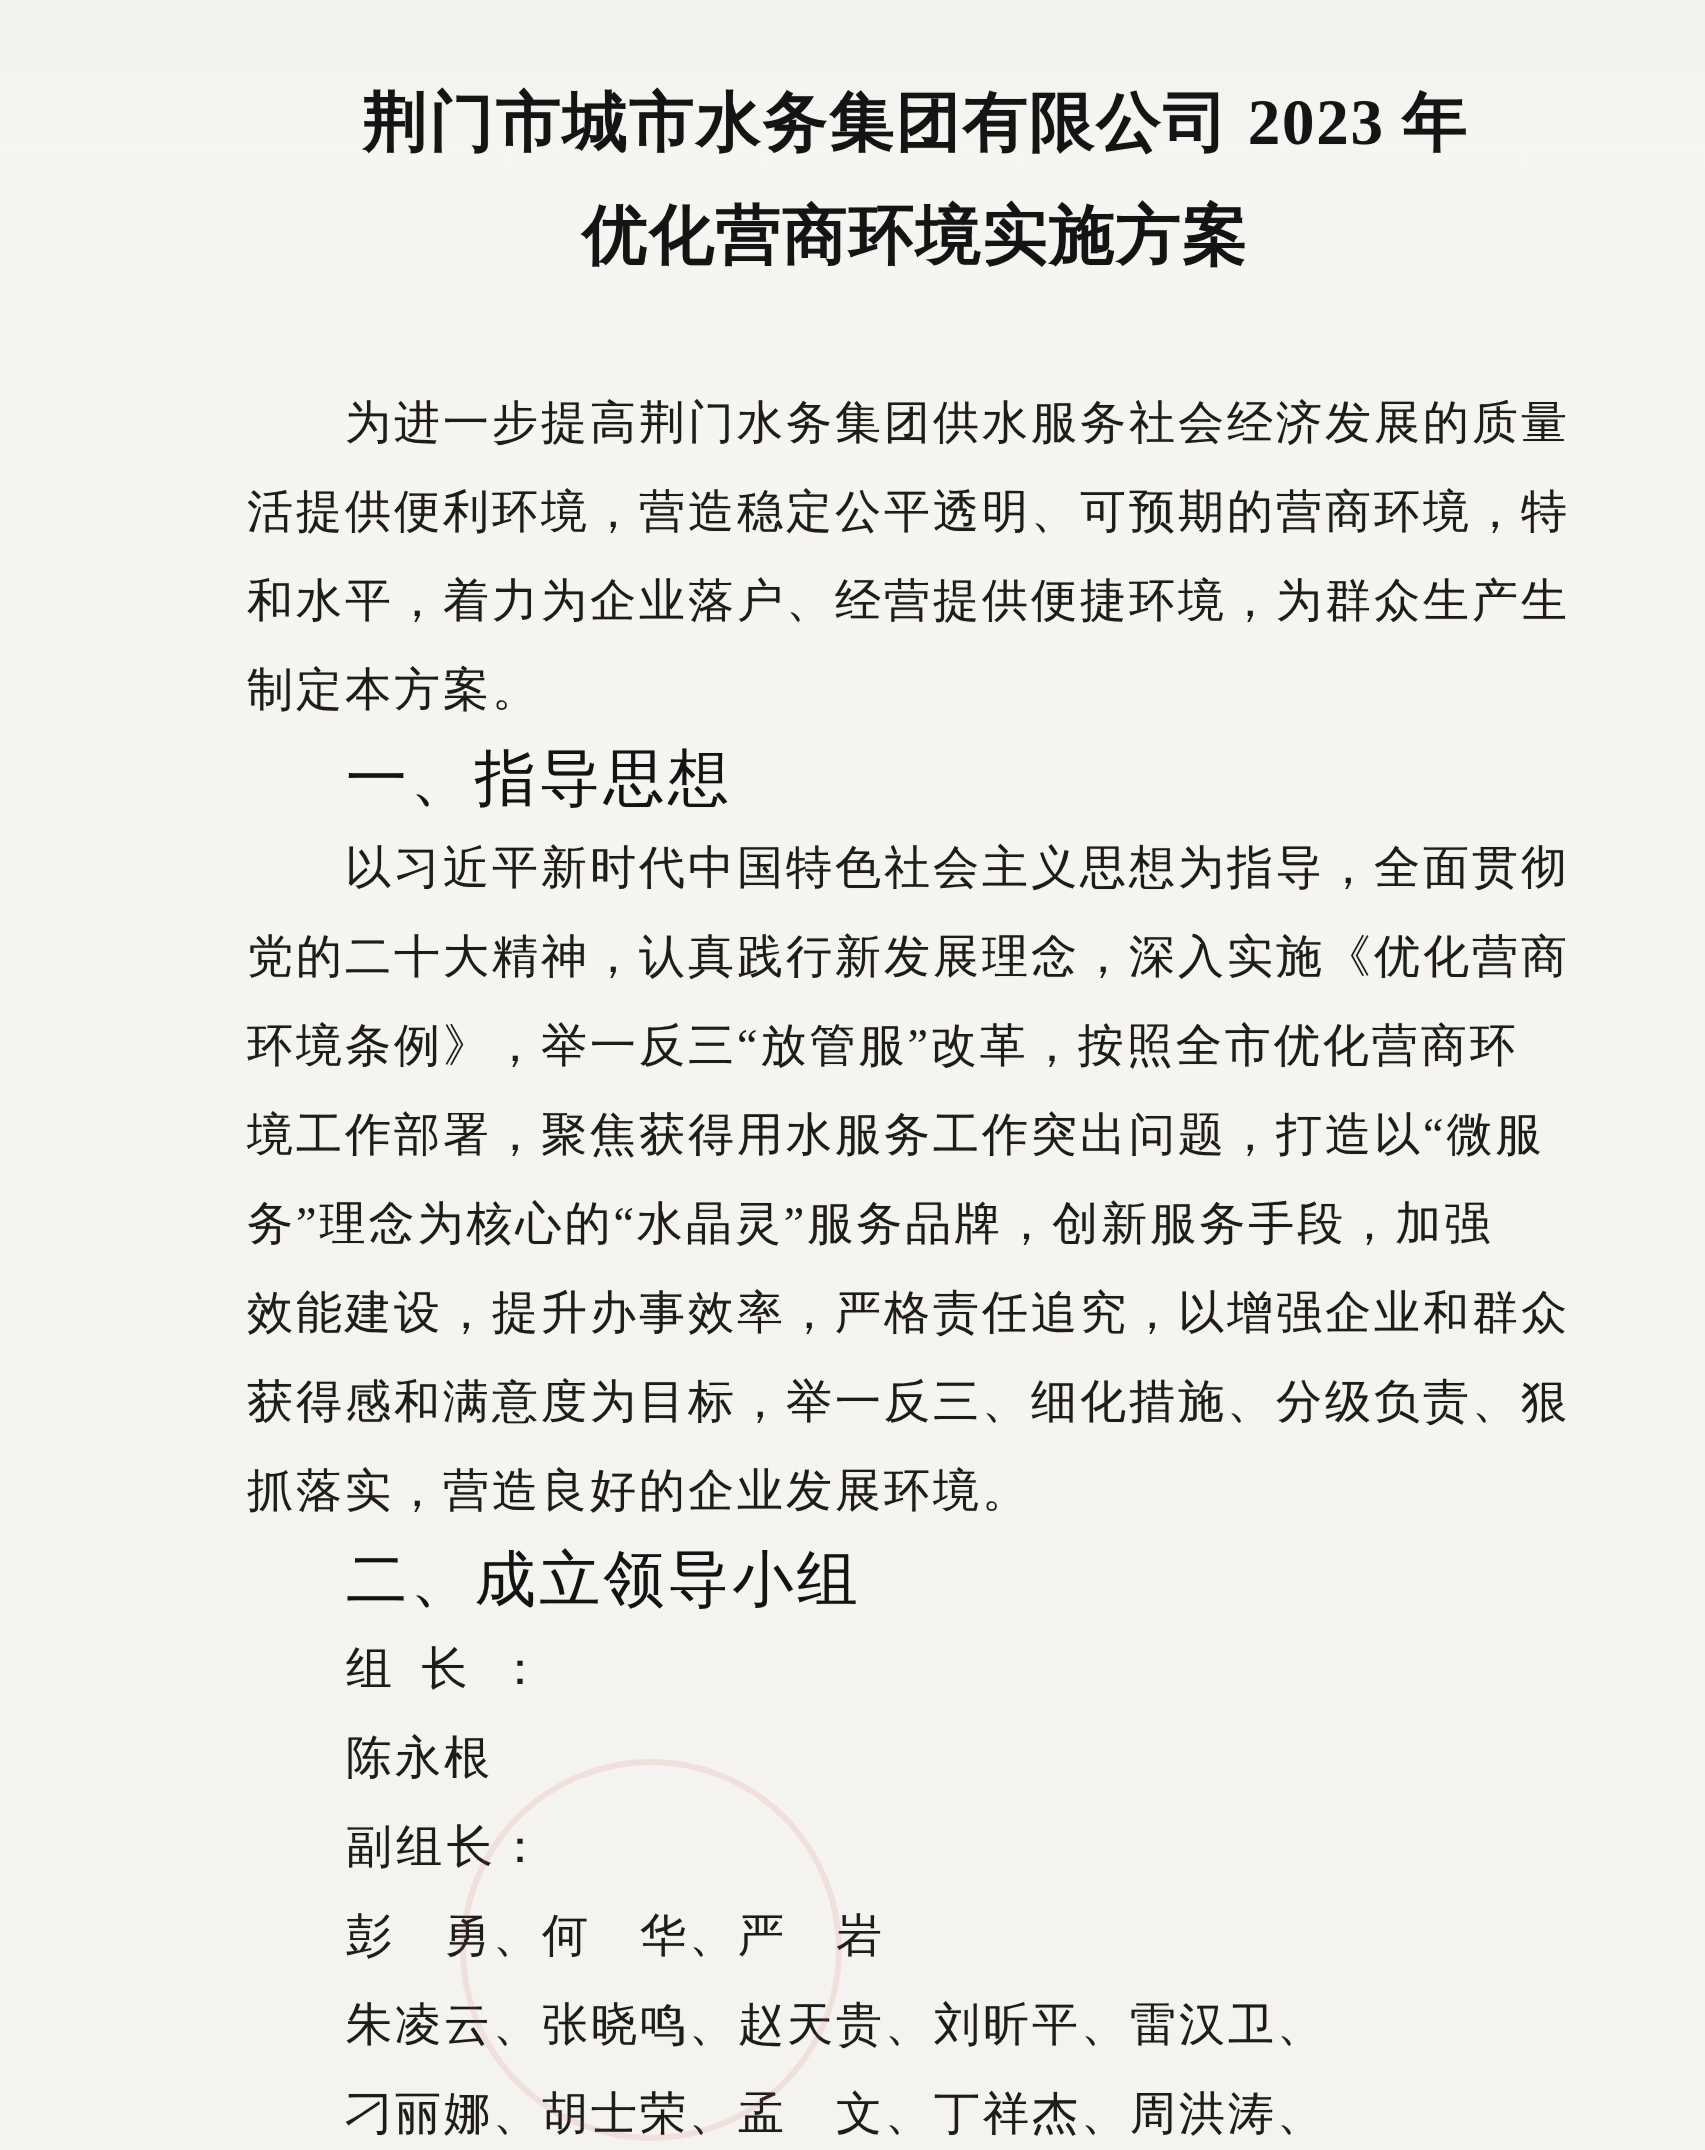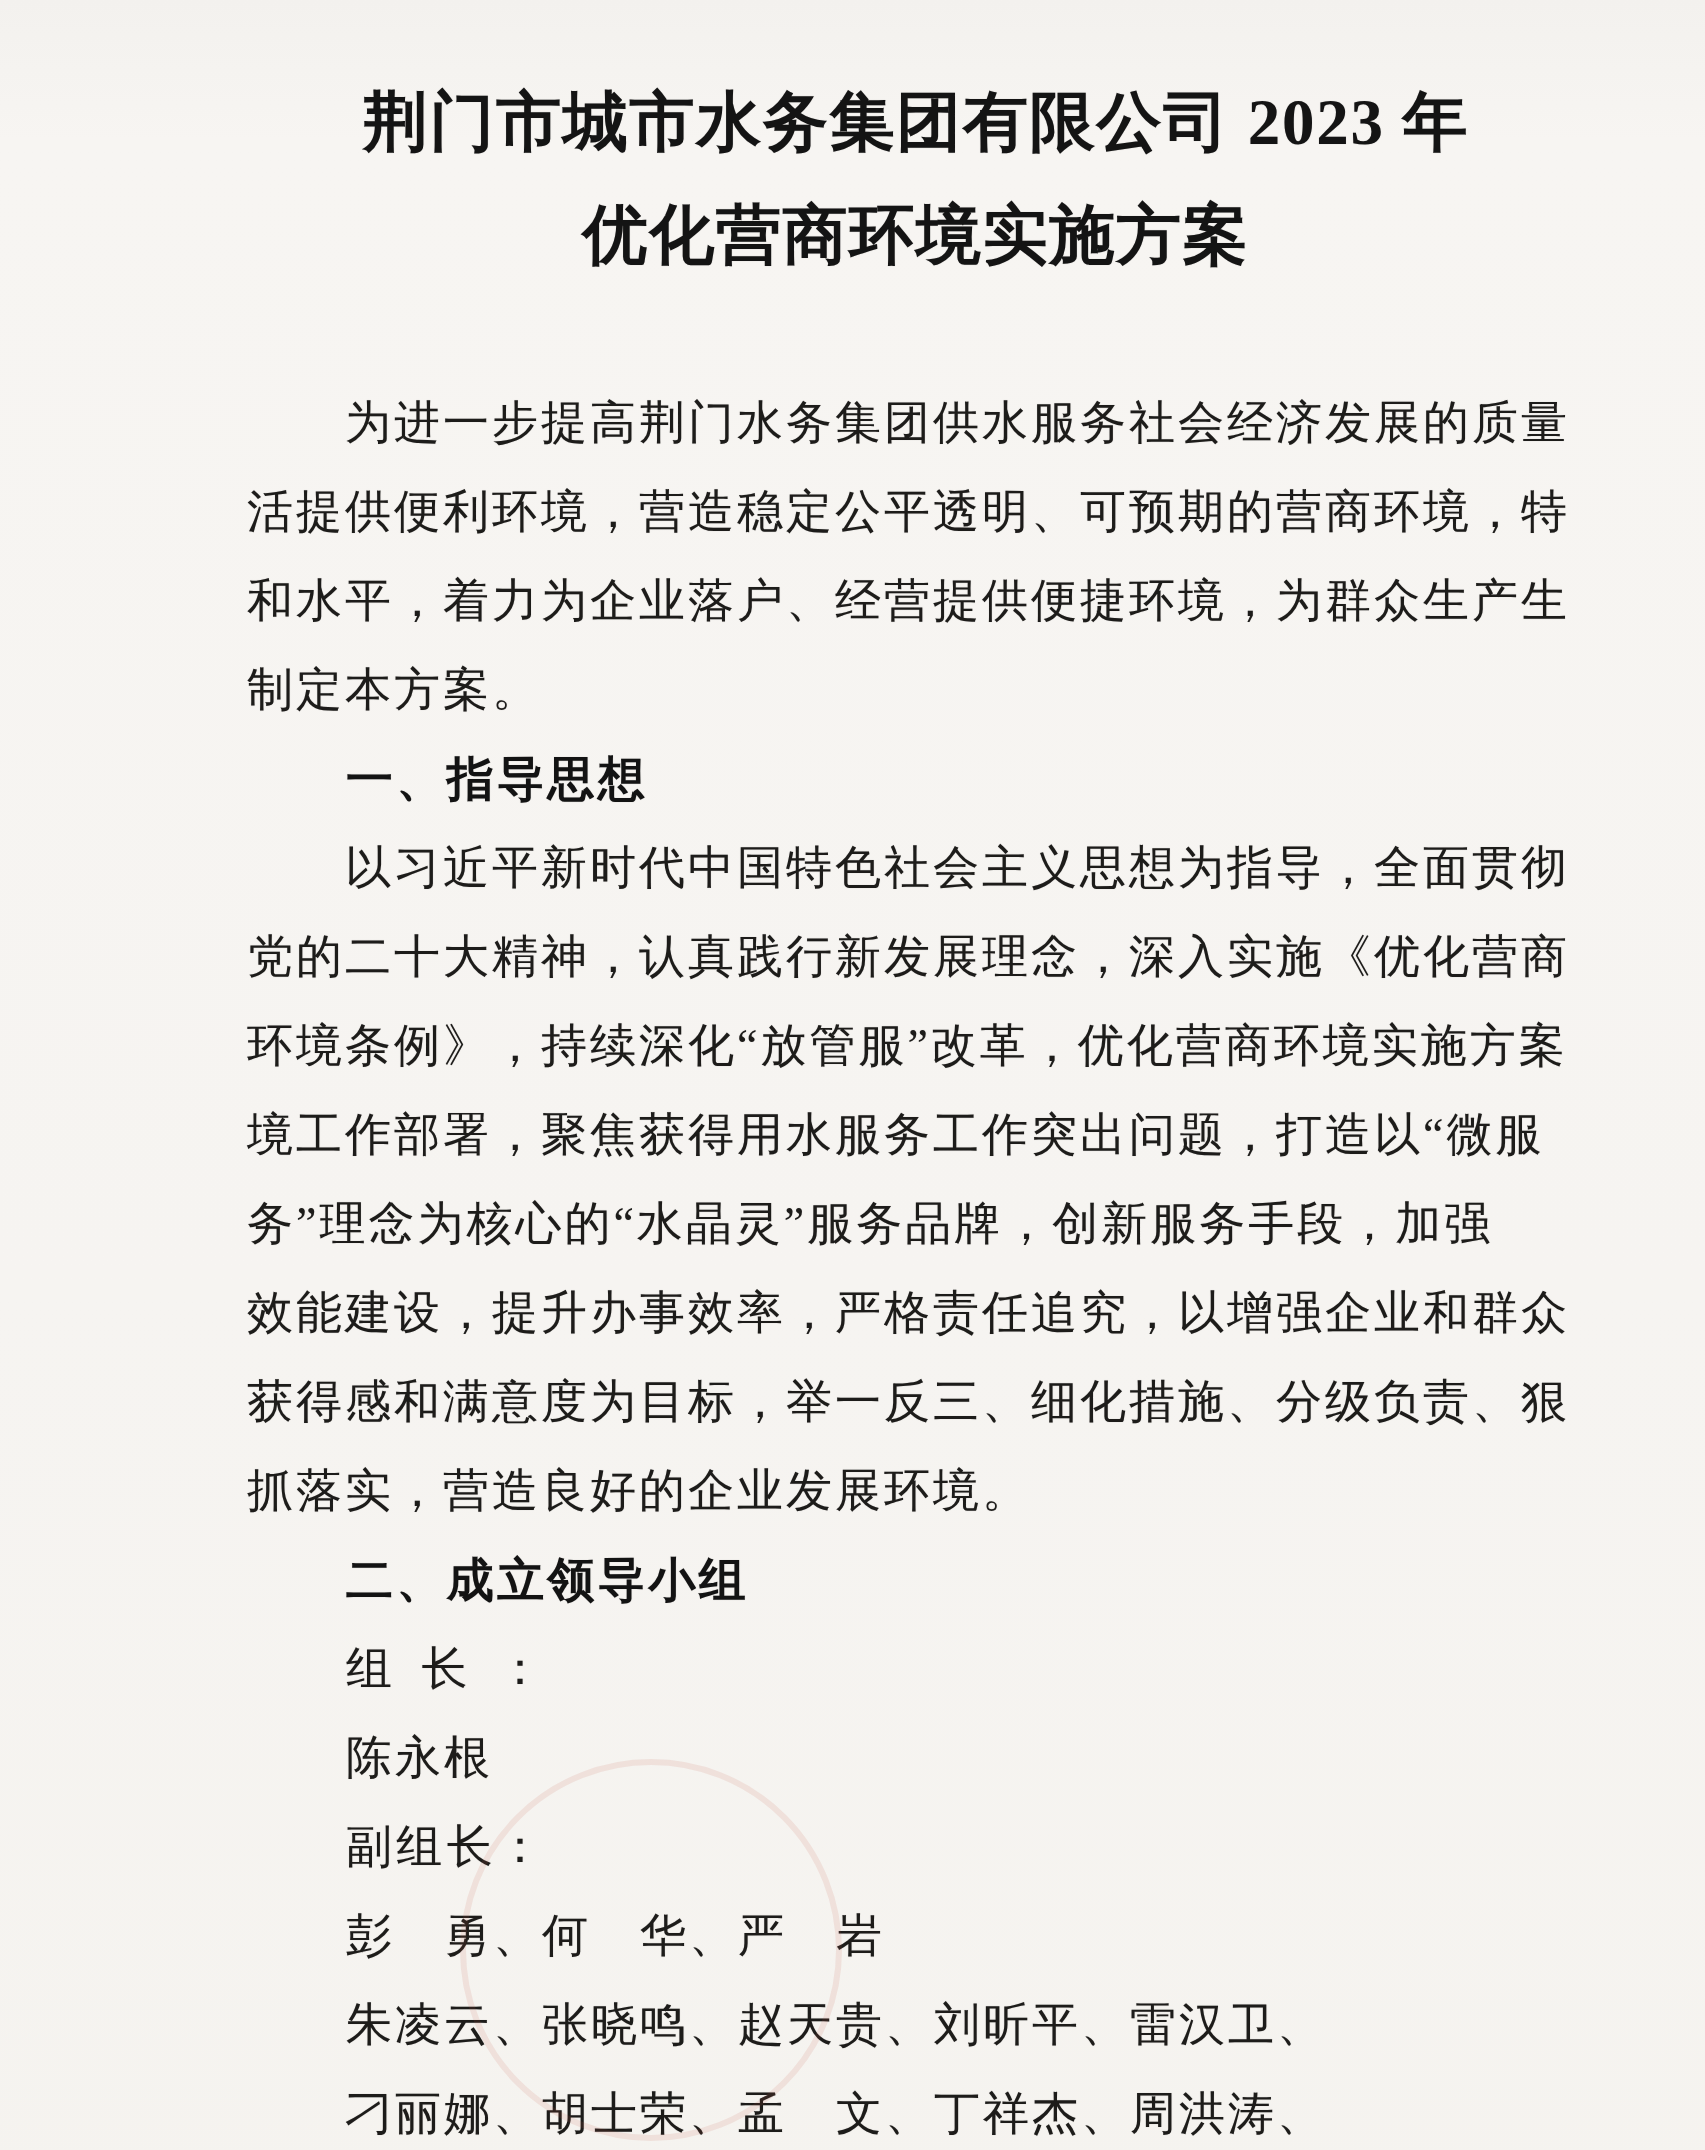--- a/index.html
+++ b/index.html
@@ -24,21 +24,21 @@
     color:#141414;white-space:nowrap;
   }
   .doc-body{
     position:absolute;left:247px;top:378px;width:1346px;
     font-size:46px;letter-spacing:3px;color:#1d1c1a;
   }
   .line{height:89px;line-height:89px;white-space:nowrap;}
   .heading{
     height:89px;line-height:89px;padding-left:99px;
     font-family:"Liberation Sans","DejaVu Sans",sans-serif;
-    font-weight:700;font-size:47px;letter-spacing:3.4px;color:#131313;
+    font-weight:400;font-size:61px;letter-spacing:3.4px;color:#131313;
     white-space:nowrap;
   }
   .role-row{display:flex;padding-left:99px;flex-direction:column;}
   .role-label{
     flex:none;width:200px;
     height:89px;line-height:89px;
     text-align:justify;text-align-last:justify;
   }
   .role-names{flex:1;}
   
@@ -65,21 +65,21 @@
       <div>
           <div class="line">　　为进一步提高荆门水务集团供水服务社会经济发展的质量</div>
           <div class="line">活提供便利环境，营造稳定公平透明、可预期的营商环境，特</div>
           <div class="line">和水平，着力为企业落户、经营提供便捷环境，为群众生产生</div>
           <div class="line">制定本方案。</div>
         </div>
       <div class="heading">一、指导思想</div>
       <div>
           <div class="line">　　以习近平新时代中国特色社会主义思想为指导，全面贯彻</div>
           <div class="line">党的二十大精神，认真践行新发展理念，深入实施《优化营商</div>
-          <div class="line">环境条例》，持续深化“放管服”改革，优化营商环境实施方案</div>
+          <div class="line">环境条例》，举一反三“放管服”改革，按照全市优化营商环</div>
           <div class="line">境工作部署，聚焦获得用水服务工作突出问题，打造以“微服</div>
           <div class="line">务”理念为核心的“水晶灵”服务品牌，创新服务手段，加强</div>
           <div class="line">效能建设，提升办事效率，严格责任追究，以增强企业和群众</div>
           <div class="line">获得感和满意度为目标，举一反三、细化措施、分级负责、狠</div>
           <div class="line">抓落实，营造良好的企业发展环境。</div>
         </div>
       <div class="heading">二、成立领导小组</div>
       <div>
           <div class="role-row">
             <div class="role-label">组长：</div>

